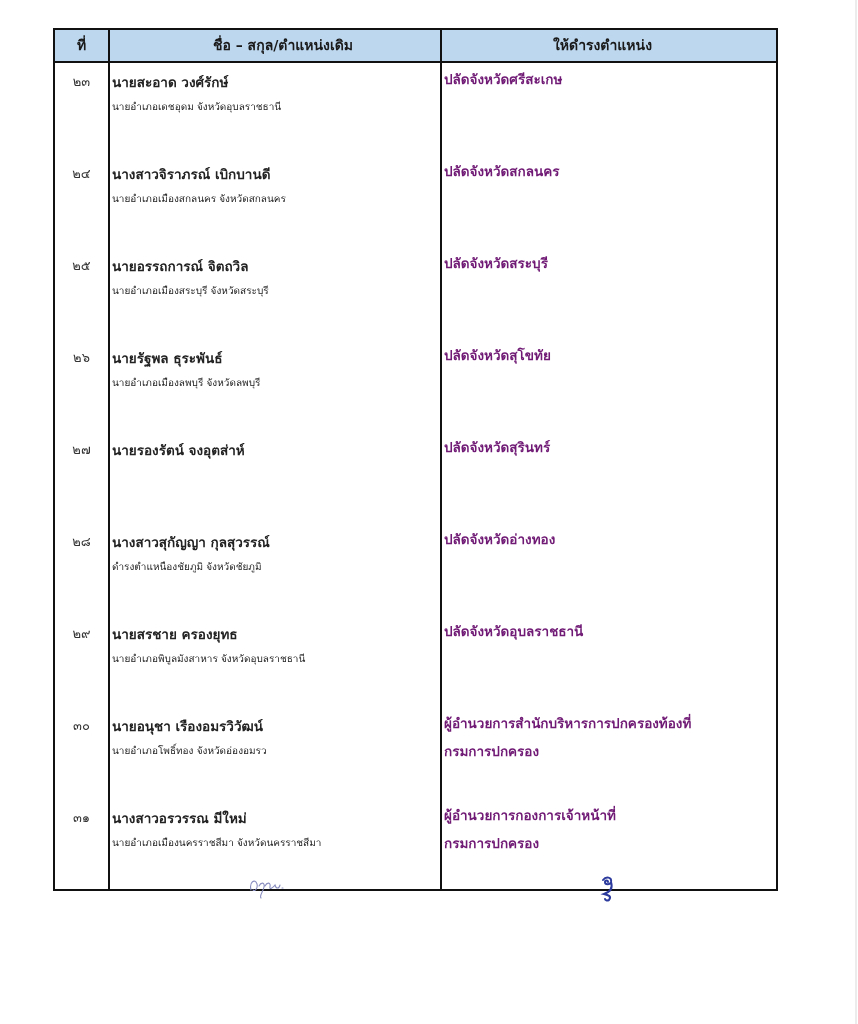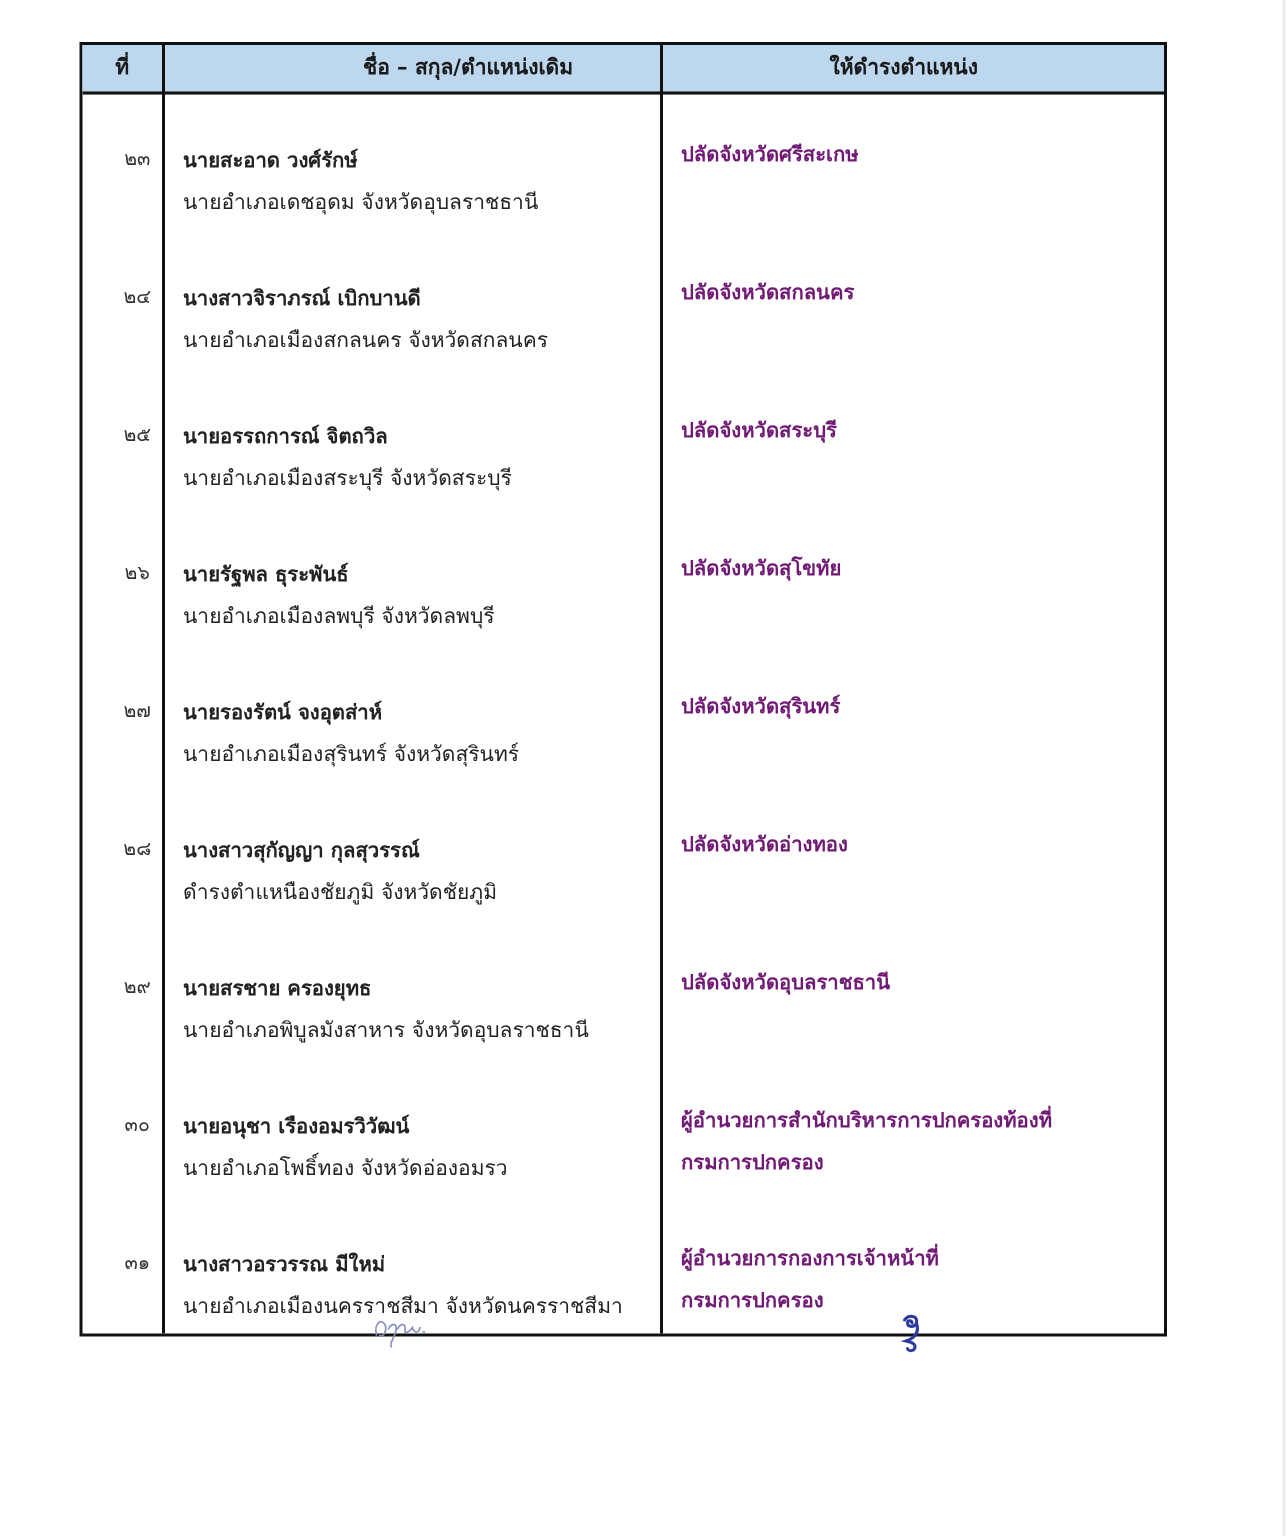--- a/index.html
+++ b/index.html
@@ -55,29 +55,28 @@
       position: absolute;
       top: 0;
       height: 31px;
       line-height: 31px;
       text-align: center;
       font-weight: bold;
       font-size: 14px;
       color: #1a1a1a;
     }
     .hcell.c1 { left: 0; width: 53px; }
-    .hcell.c2 { left: 67px; width: 380px; }
+    .hcell.c2 { left: 38px; width: 380px; }
     .hcell.c3 { left: 387px; width: 321px; }
 
     .entry {
       position: absolute;
-      left: 10px;
+      left: 0;
       right: 0;
       height: 92px;
-      margin-top: 24px;
     }
     .entry .num {
       position: absolute;
       left: 0;
       width: 53px;
       top: 8px;
       text-align: center;
       font-size: 13px;
       color: #333;
     }
@@ -87,21 +86,21 @@
       top: 8px;
       font-size: 13.5px;
       color: #222;
       white-space: nowrap;
       font-weight: bold;
     }
     .entry .oldpos {
       position: absolute;
       left: 57px;
       top: 36px;
-      font-size: 14px;
+      font-size: 10px;
       color: #222;
       white-space: nowrap;
     }
     .entry .newpos {
       position: absolute;
       left: 389px;
       top: 8px;
       font-size: 13.5px;
       font-weight: bold;
       color: #701a75;
@@ -179,21 +178,20 @@
     <div class="oldpos">นายอำเภอเมืองลพบุรี จังหวัดลพบุรี</div>
     <div class="newpos">
       <span>ปลัดจังหวัดสุโขทัย</span>
       <span></span>
     </div>
   </div>
 
   <div class="entry" style="top:401px">
     <div class="num">๒๗</div>
     <div class="name">นายรองรัตน์ จงอุตส่าห์</div>
-    <div class="oldpos">นายอำเภอเมืองสุรินทร์ จังหวัดสุรินทร์</div>
     <div class="newpos">
       <span>ปลัดจังหวัดสุรินทร์</span>
       <span></span>
     </div>
   </div>
 
   <div class="entry" style="top:493px">
     <div class="num">๒๘</div>
     <div class="name">นางสาวสุกัญญา กุลสุวรรณ์</div>
     <div class="oldpos">ดำรงตำแหนืองชัยภูมิ จังหวัดชัยภูมิ</div>

